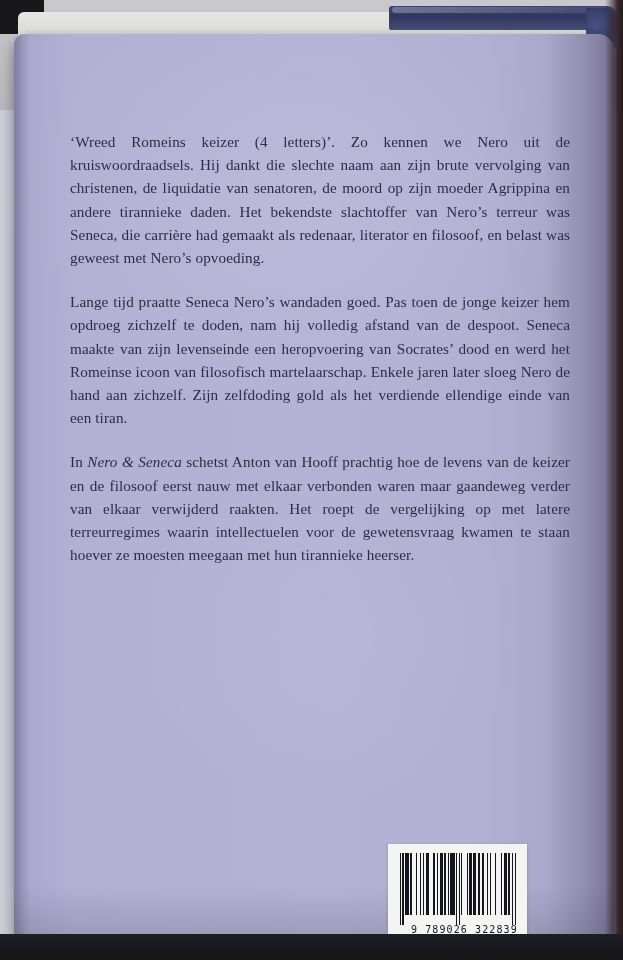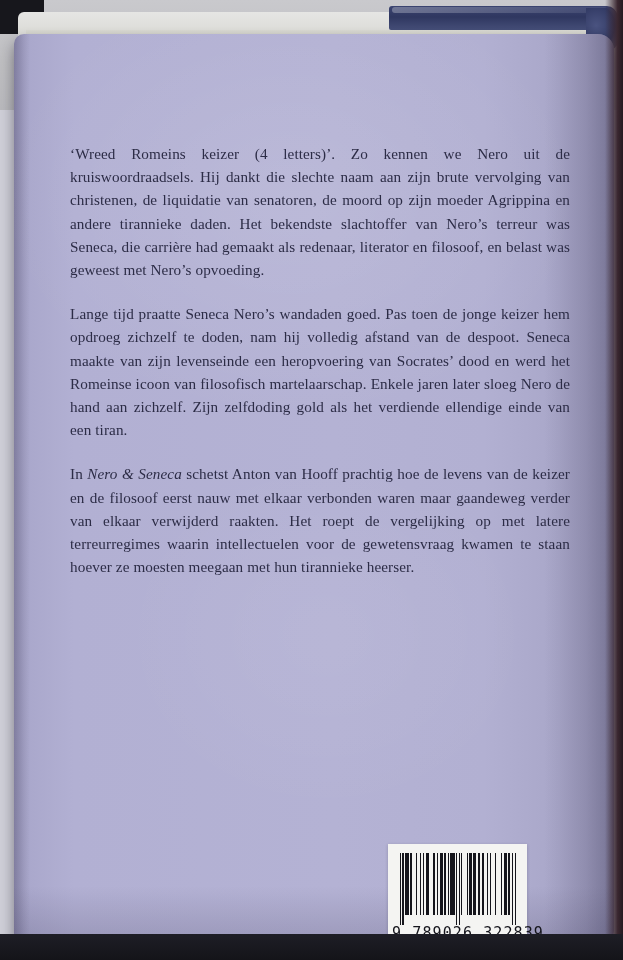--- a/index.html
+++ b/index.html
@@ -123,21 +123,21 @@
   }
 
   
   .blurb {
     position: absolute;
     left: 56px;
     top: 96px;
     width: 500px;
   }
   .blurb p {
-    margin: 12px 0 21px 0;
+    margin: 0 0 21px 0;
     font-size: 15.2px;
     line-height: 23.2px;
     color: #2c2c46;
     text-align: justify;
     text-justify: inter-word;
     letter-spacing: 0.1px;
     hyphens: auto;
   }
   .blurb p:last-child { margin-bottom: 0; }
   .booktitle { font-style: italic; }
@@ -172,28 +172,27 @@
     align-items: flex-start;
   }
   .barcode-bars i {
     display: block;
     height: 100%;
     background: #15151c;
   }
   .barcode-bars i.sh { height: 86%; }
   .barcode-digits {
     position: absolute;
-    left: 4px;
+    left: 23px;
     top: 80px;
     width: 124px;
     font-family: "DejaVu Sans Mono", "Liberation Mono", monospace;
-    font-size: 15px;
+    font-size: 10px;
     letter-spacing: 1.1px;
     color: #15151c;
-    text-align: center;
     white-space: nowrap;
   }
 </style>
 </head>
 <body>
 
 <div id="page">
 
   <div class="bg-surface"></div>
   <div class="bg-dark-corner"></div>

